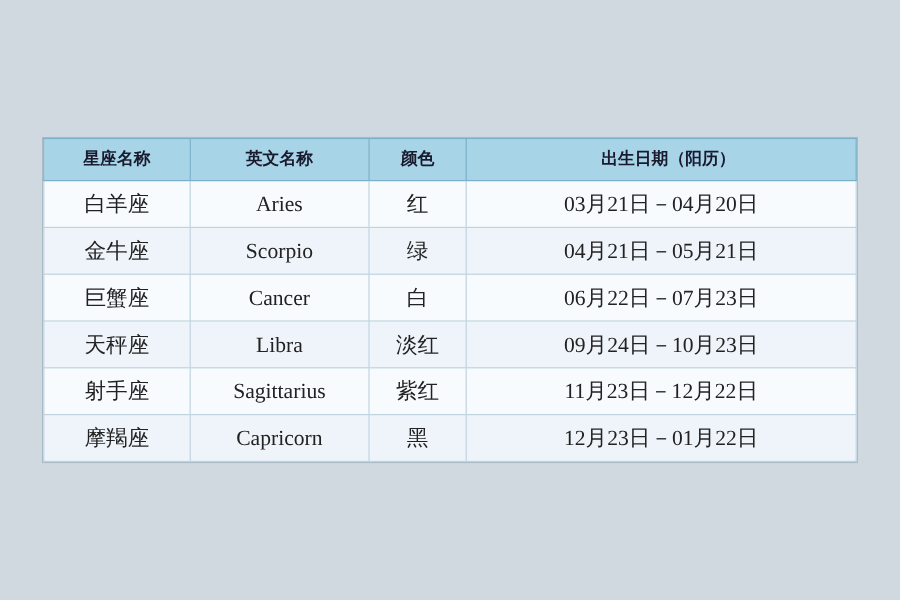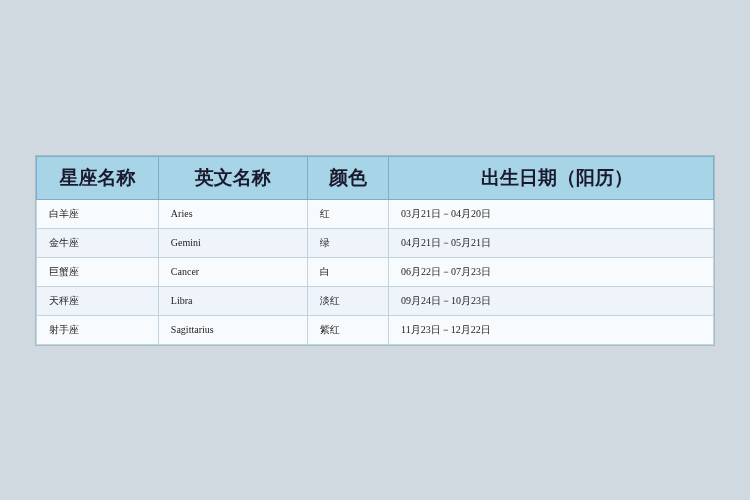--- a/index.html
+++ b/index.html
@@ -31,37 +31,37 @@
 
     thead tr {
       background-color: #a8d4e8;
     }
 
     thead th {
       border: 1px solid #7bafc8;
       padding: 8px 12px;
       text-align: center;
       font-weight: bold;
-      font-size: 19px;
+      font-size: 14px;
       color: #1a1a2e;
     }
 
     tbody tr {
       background-color: #f8fbfd;
     }
 
     tbody tr:nth-child(even) {
       background-color: #eef4f9;
     }
 
     tbody td {
       border: 1px solid #c0d4e0;
       padding: 7px 12px;
-      text-align: left;
-      font-size: 10px;
+      text-align: center;
+      font-size: 18px;
       color: #222;
     }
 
     .col-chinese { width: 18%; }
     .col-english { width: 22%; }
     .col-color   { width: 12%; }
     .col-date    { width: 48%; padding-left: 24px; }
   </style>
 </head>
 <body>
@@ -78,21 +78,21 @@
     </thead>
     <tbody id="table-body">
     <tr>
           <td>白羊座</td>
           <td>Aries</td>
           <td>红</td>
           <td>03月21日－04月20日</td>
         </tr>
         <tr>
           <td>金牛座</td>
-          <td>Gemini</td>
+          <td>Scorpio</td>
           <td>绿</td>
           <td>04月21日－05月21日</td>
         </tr>
         <tr>
           <td>巨蟹座</td>
           <td>Cancer</td>
           <td>白</td>
           <td>06月22日－07月23日</td>
         </tr>
         <tr>
@@ -100,15 +100,21 @@
           <td>Libra</td>
           <td>淡红</td>
           <td>09月24日－10月23日</td>
         </tr>
         <tr>
           <td>射手座</td>
           <td>Sagittarius</td>
           <td>紫红</td>
           <td>11月23日－12月22日</td>
         </tr>
+        <tr>
+          <td>摩羯座</td>
+          <td>Capricorn</td>
+          <td>黑</td>
+          <td>12月23日－01月22日</td>
+        </tr>
       </tbody>
   </table>
 </div>
 
 </body></html>

